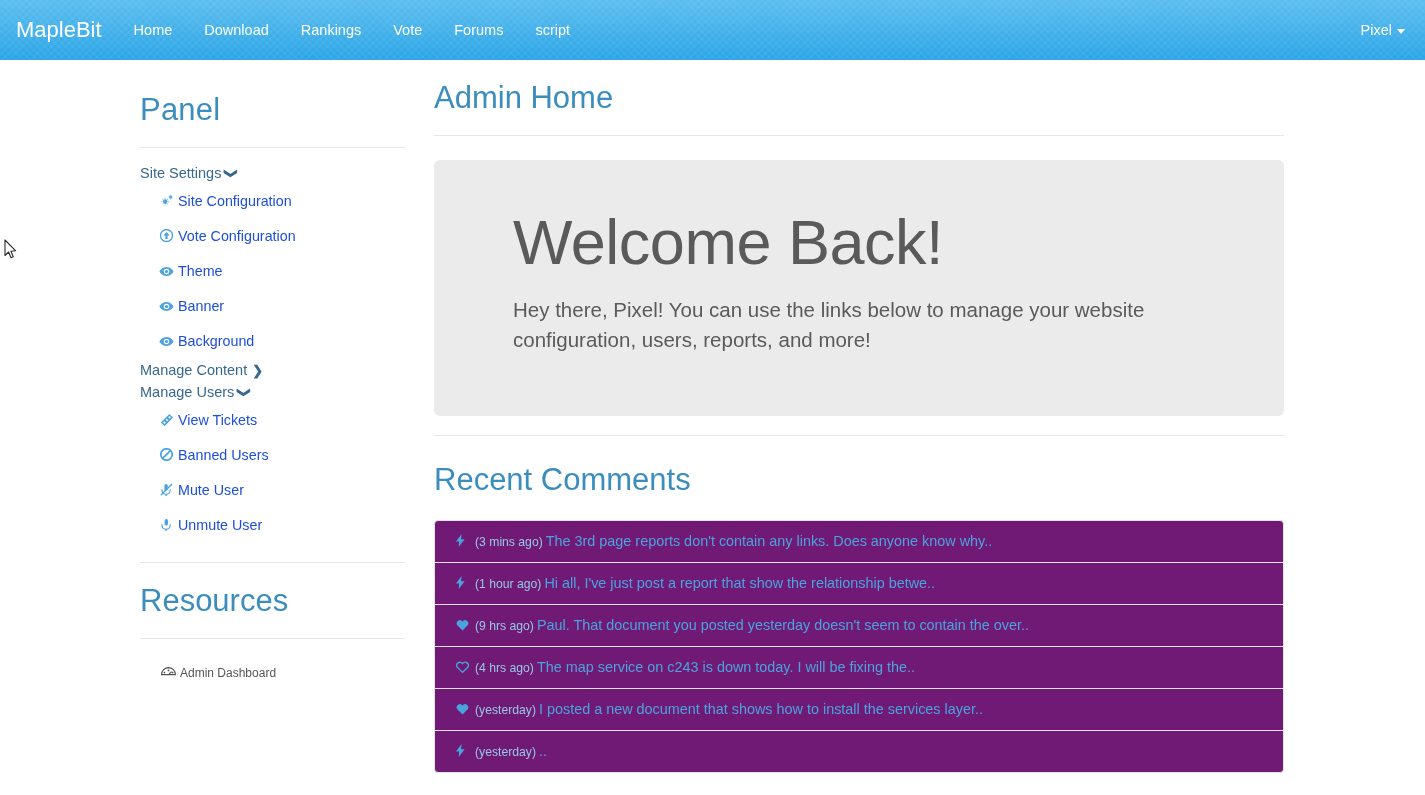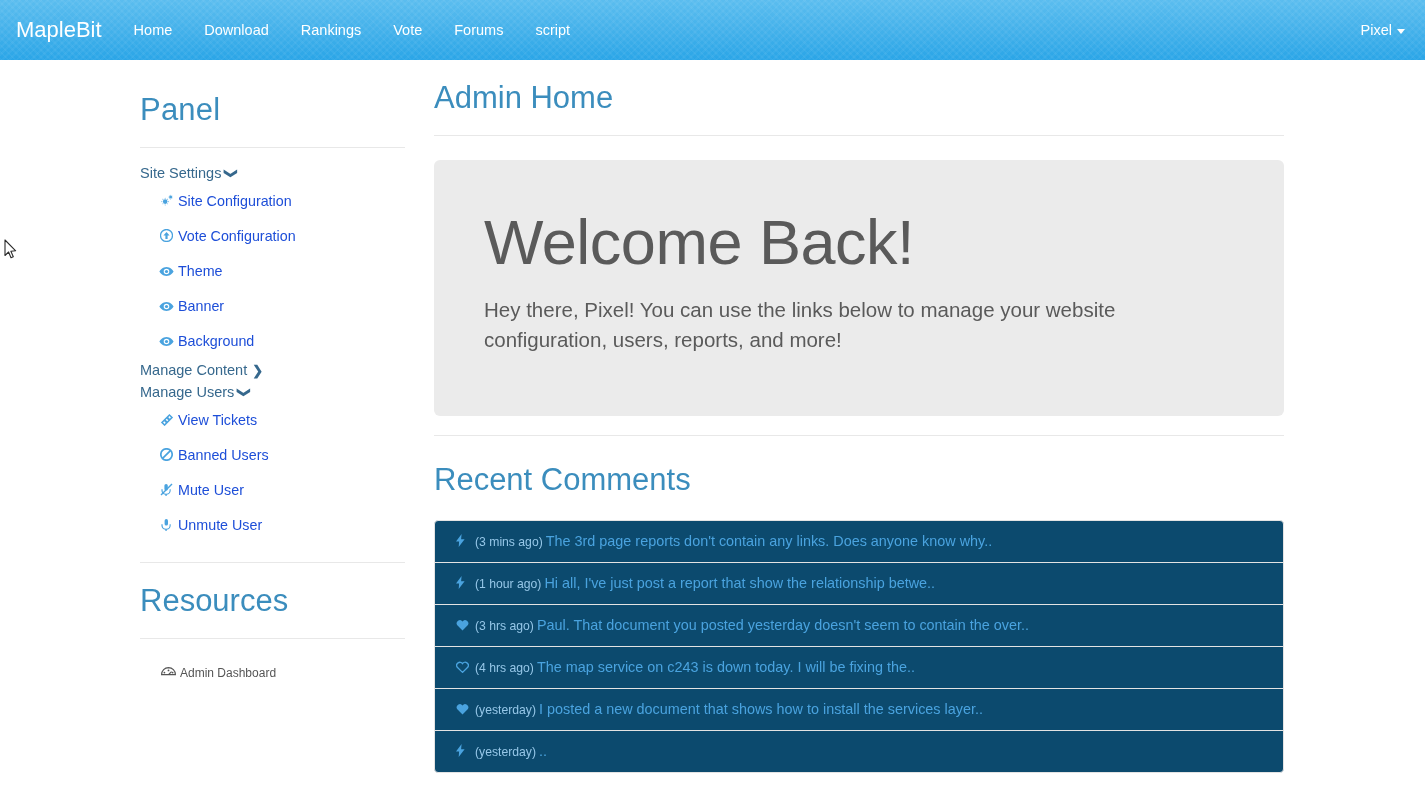--- a/index.html
+++ b/index.html
@@ -166,21 +166,21 @@
     color: #3b8dbd;
     font-size: 31px;
     font-weight: normal;
     margin: 0;
     padding-top: 20px;
   }
   .jumbotron {
     background: #ebebeb;
     border-radius: 6px;
     margin-top: 24px;
-    padding: 48px 60px 50px 50px;
+    padding: 48px 60px 50px 79px;
     height: 256px;
   }
   .jumbo-head {
     margin: 0;
     font-size: 63px;
     font-weight: normal;
     color: #5a5a5a;
     line-height: 1.1;
     letter-spacing: -.5px;
   }
@@ -196,21 +196,21 @@
     font-size: 31px;
     font-weight: normal;
     margin: 0;
     padding-top: 26px;
   }
   .list-group {
     margin-top: 22px;
     border-radius: 4px;
     border: 1px solid #e3e3e3;
     overflow: hidden;
-    background: #0c4a6e;
+    background: #701a75;
   }
   .list-item {
     display: block;
     border-bottom: 1px solid #e3e3e3;
     padding: 12px 15px 12px 21px;
     text-decoration: none;
     color: #4aa3df;
     font-size: 14.4px;
     white-space: nowrap;
     overflow: hidden;
@@ -403,21 +403,21 @@
             </svg></span><span class="when">(3 mins ago)</span><span class="msg">The 3rd page reports don't contain any links. Does anyone know why..</span>
       </a>
       <a class="list-item" href="#">
         <span class="bolt"><svg width="9" height="13" viewBox="0 0 9 13" fill="#4aa3df">
               <path d="M5.6 0 0 7.4h3.1L2.7 13 8.6 5.3H5.1z"></path>
             </svg></span><span class="when">(1 hour ago)</span><span class="msg">Hi all, I've just post a report that show the relationship betwe..</span>
       </a>
       <a class="list-item" href="#">
         <span class="heart"><svg width="13" height="12" viewBox="0 0 13 12" fill="#4aa3df">
               <path d="M6.5 11.4 1.3 6.3A3.1 3.1 0 0 1 6.5 2.6 3.1 3.1 0 0 1 11.7 6.3z"></path>
-            </svg></span><span class="when">(3 hrs ago)</span><span class="msg">Paul. That document you posted yesterday doesn't seem to contain the over..</span>
+            </svg></span><span class="when">(9 hrs ago)</span><span class="msg">Paul. That document you posted yesterday doesn't seem to contain the over..</span>
       </a>
       <a class="list-item" href="#">
         <span class="heart"><svg width="13" height="12" viewBox="0 0 13 12">
               <path d="M6.5 11.4 1.3 6.3A3.1 3.1 0 0 1 6.5 2.6 3.1 3.1 0 0 1 11.7 6.3z" fill="none" stroke="#4aa3df" stroke-width="1.3"></path>
             </svg></span><span class="when">(4 hrs ago)</span><span class="msg">The map service on c243 is down today. I will be fixing the..</span>
       </a>
       <a class="list-item" href="#">
         <span class="heart"><svg width="13" height="12" viewBox="0 0 13 12" fill="#4aa3df">
               <path d="M6.5 11.4 1.3 6.3A3.1 3.1 0 0 1 6.5 2.6 3.1 3.1 0 0 1 11.7 6.3z"></path>
             </svg></span><span class="when">(yesterday)</span><span class="msg">I posted a new document that shows how to install the services layer..</span>

